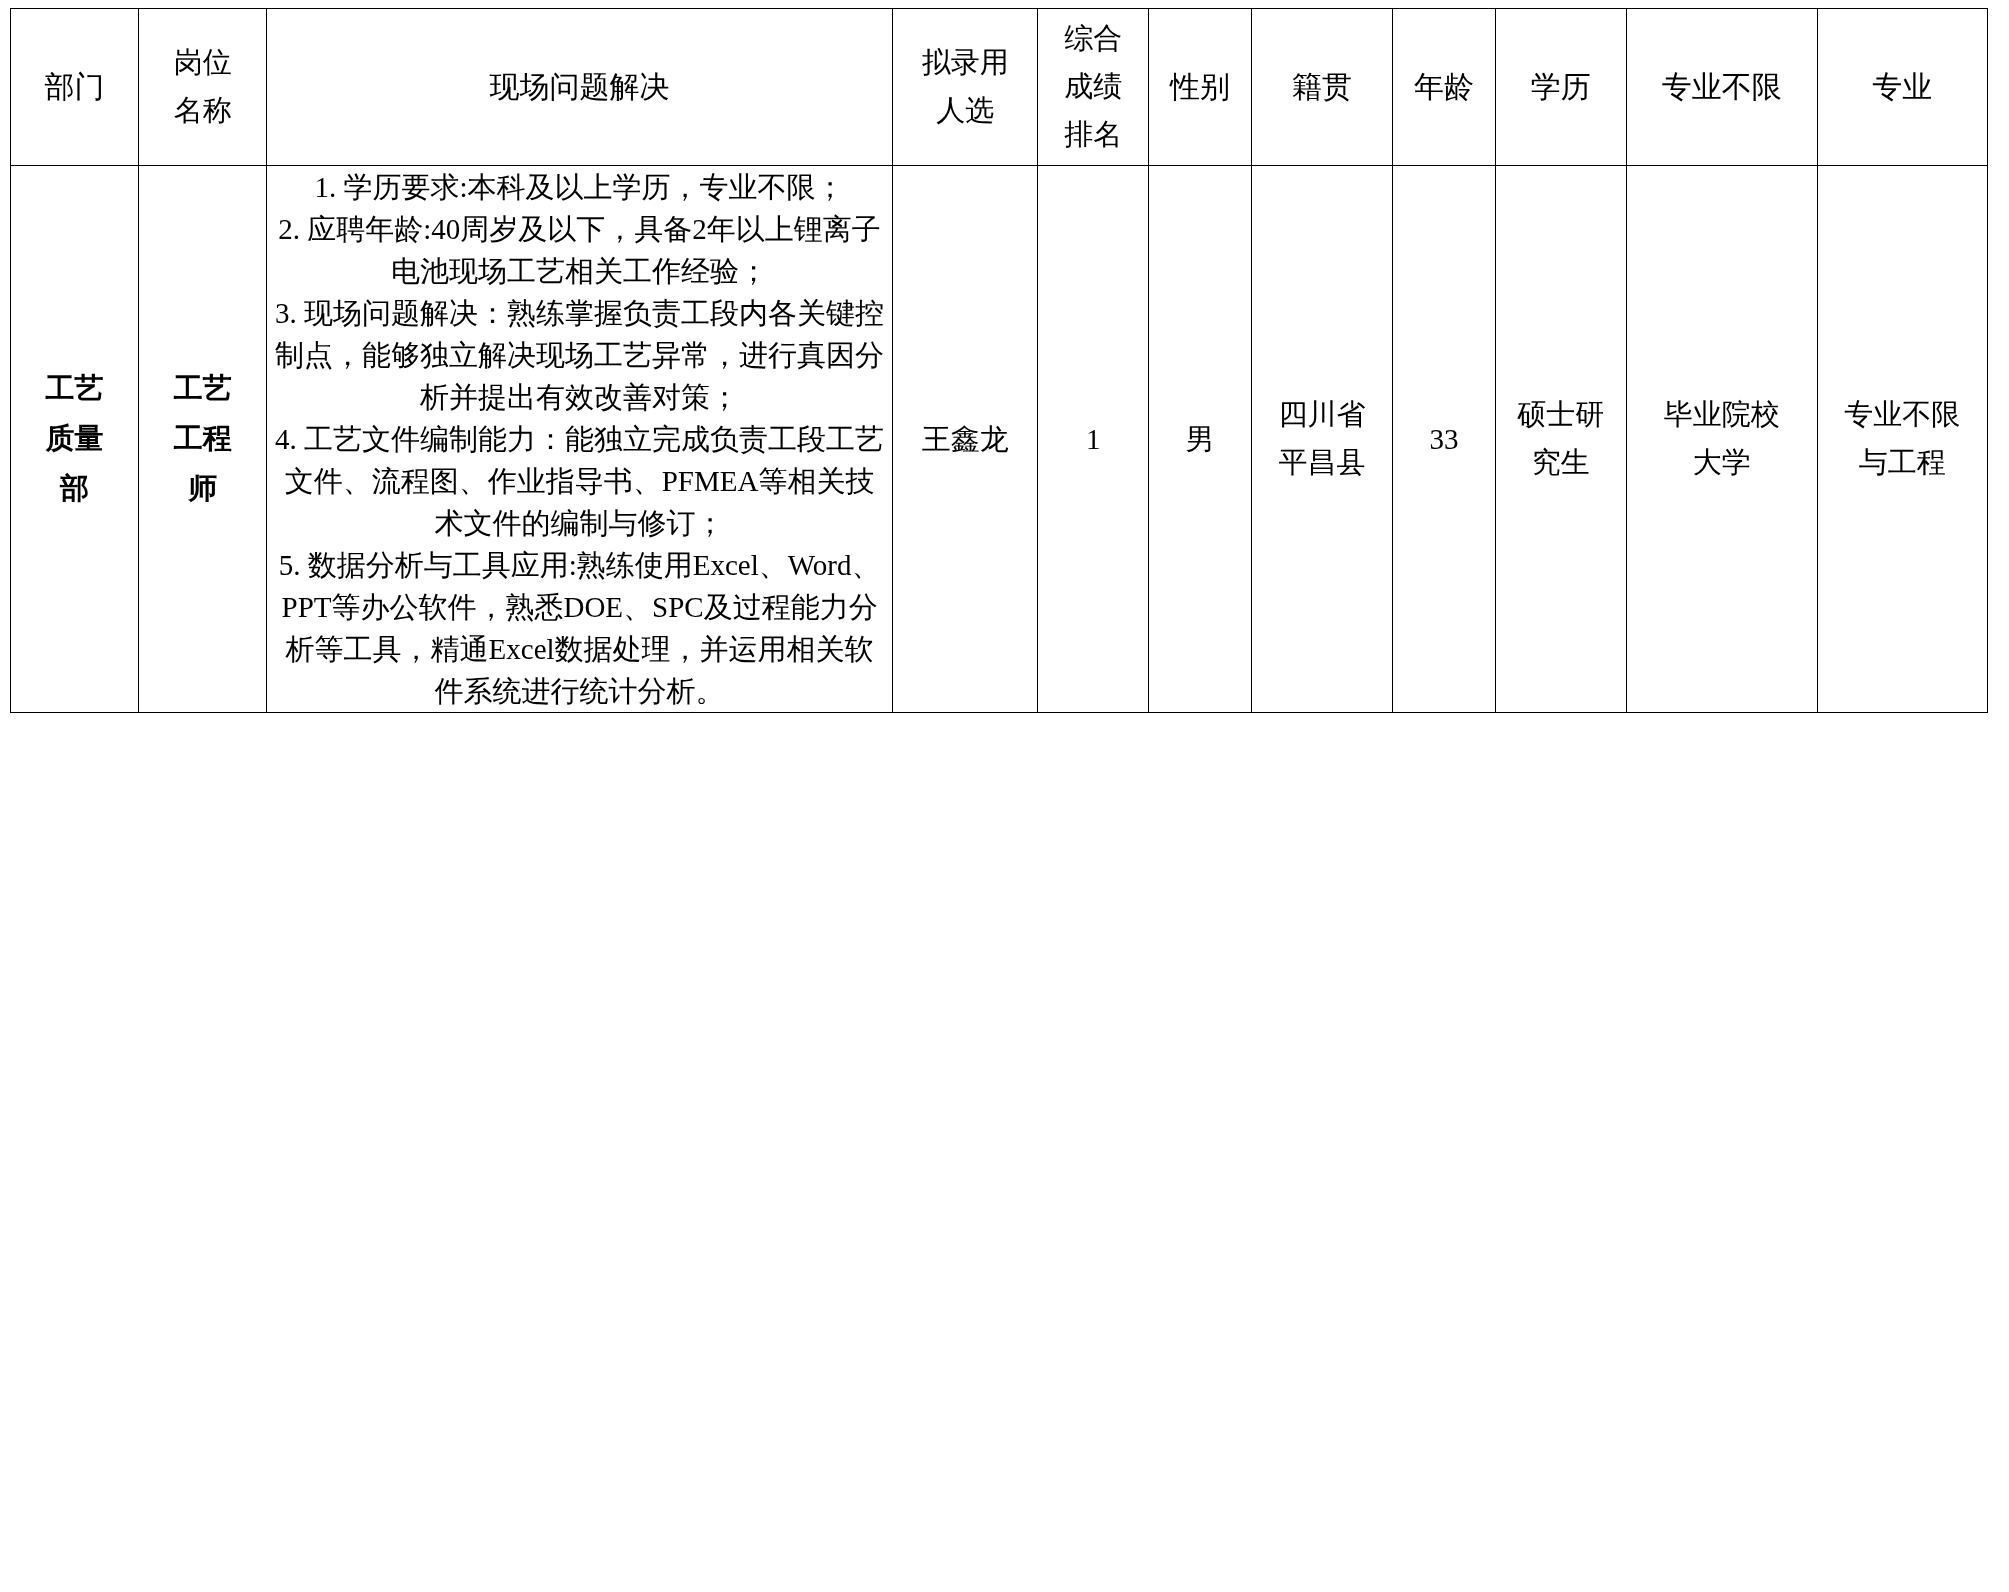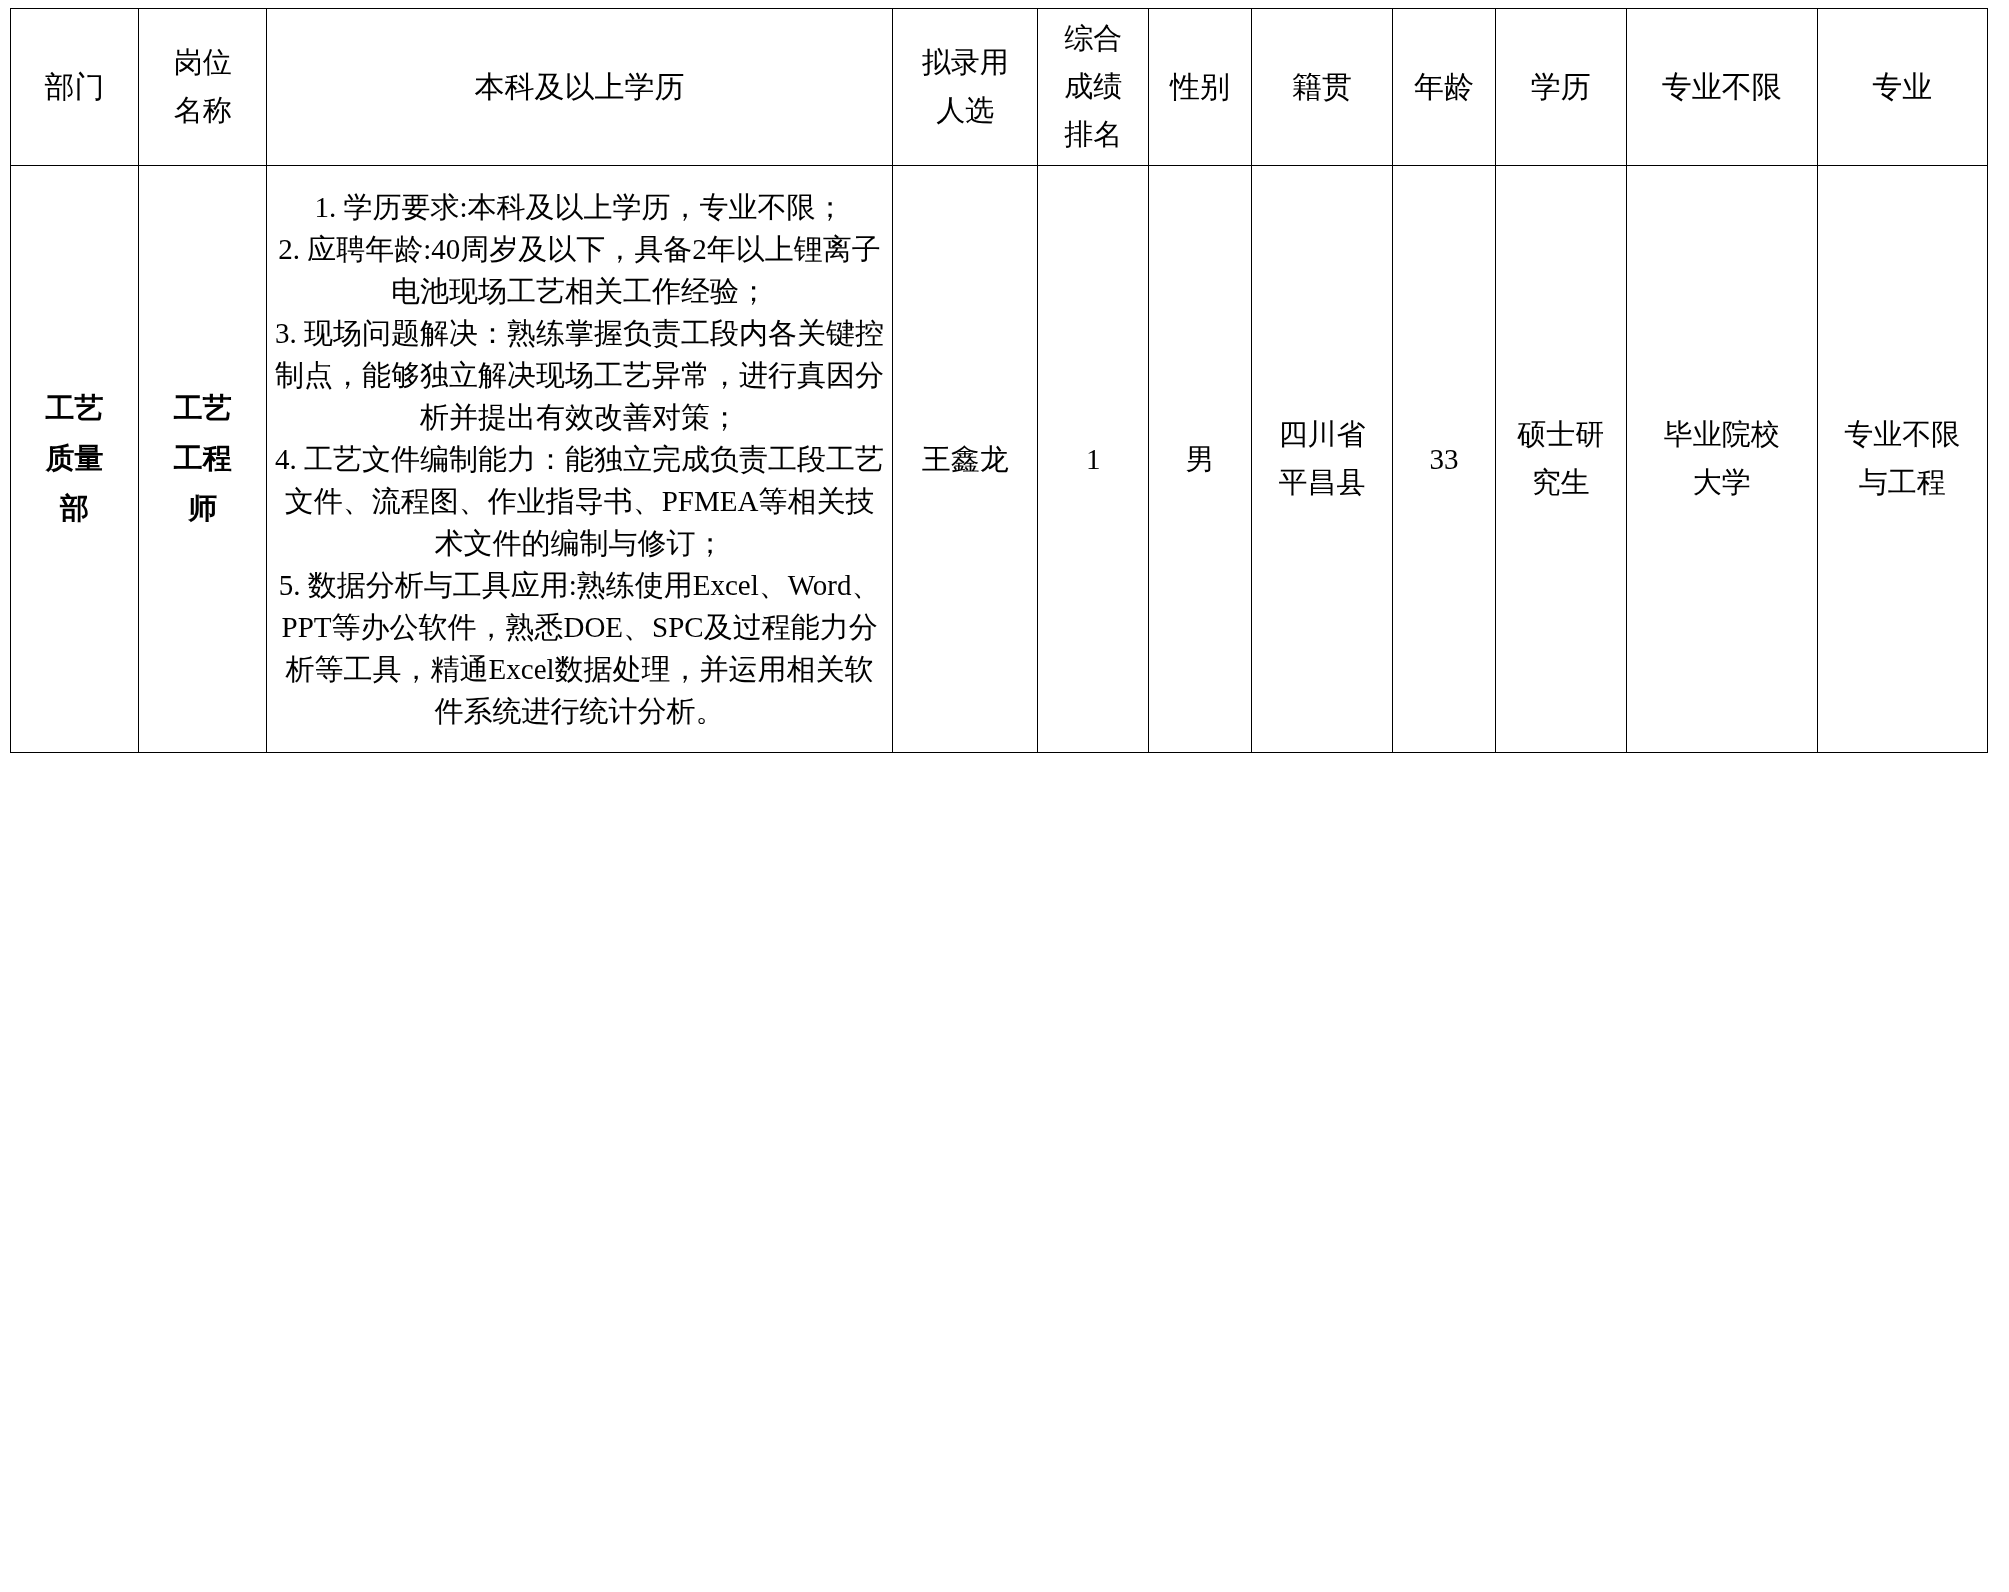--- a/index.html
+++ b/index.html
@@ -27,21 +27,21 @@
     table-layout: fixed;
     width: 1978px;
     margin: 0;
   }
   table.recruit-table td,
   table.recruit-table th {
     border: 1px solid #000000;
     vertical-align: middle;
     text-align: center;
     font-weight: normal;
-    padding: 20px 6px;
+    padding: 0 6px;
     box-sizing: border-box;
   }
   
   tr.header-row td {
     font-size: 30px;
     line-height: 1.28;
     height: 128px;
     padding: 6px 4px;
   }
   
@@ -105,21 +105,21 @@
       <col class="c-school">
       <col class="c-major">
     </colgroup>
     <tbody>
       <tr class="header-row">
         <td>部门</td>
         <td>
           <span class="two-line">岗位</span>
           <span class="two-line">名称</span>
         </td>
-        <td>本科及以上学历</td>
+        <td>现场问题解决</td>
         <td>
           <span class="two-line">拟录用</span>
           <span class="two-line">人选</span>
         </td>
         <td>
           <span class="two-line">综合</span>
           <span class="two-line">成绩</span>
           <span class="two-line">排名</span>
         </td>
         <td>性别</td>

